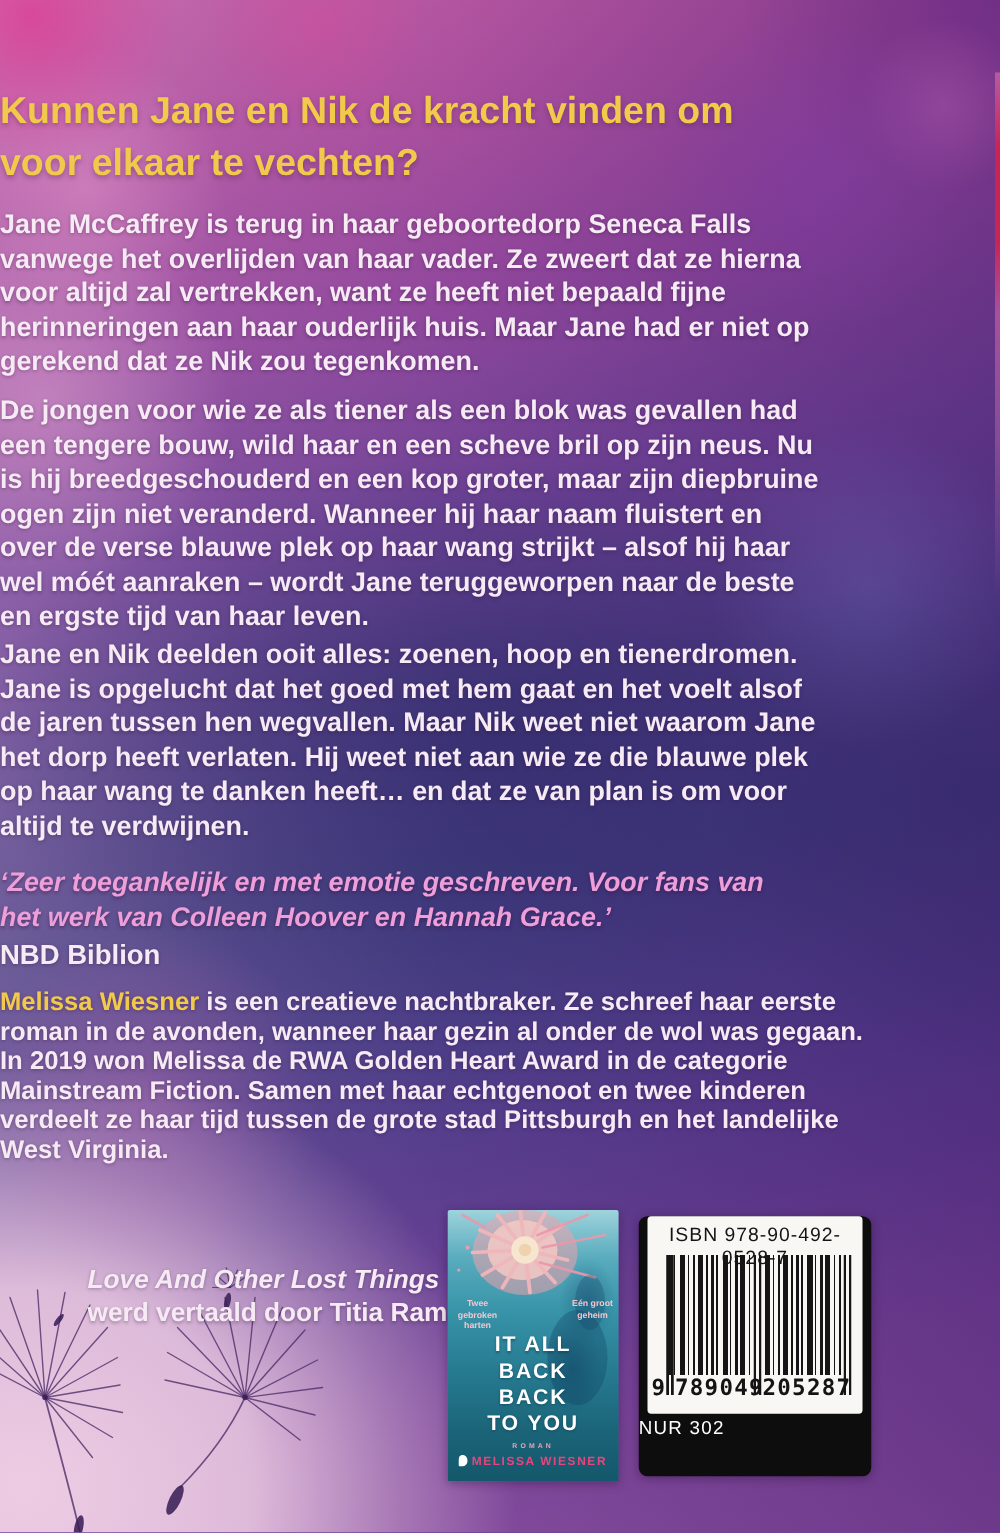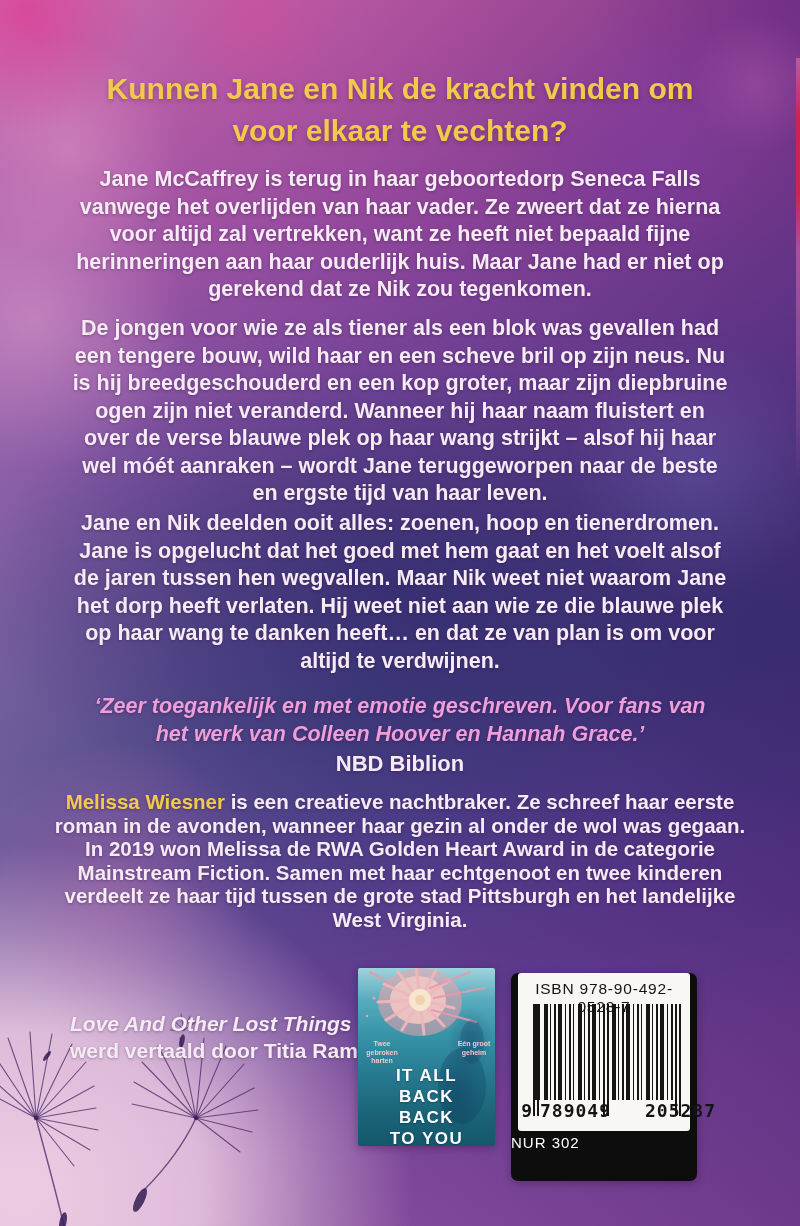--- a/index.html
+++ b/index.html
@@ -24,21 +24,21 @@
       radial-gradient(ellipse 260px 200px at 800px 0px,   rgba(95,35,130,.45) 0%, transparent 80%),
       linear-gradient(90deg, rgba(250,200,235,.22) 0%, rgba(250,200,235,.07) 25%, transparent 45%, rgba(62,22,104,.22) 75%, rgba(62,22,104,.38) 100%),
       linear-gradient(170deg,#bb5aa2 0%,#ab4f9e 10%,#90479c 22%,#6f4396 34%,#524088 46%,#443e81 56%,#4c3d87 66%,#5f3e90 76%,#7a4699 87%,#8a4f9f 100%);
   }
   
   .edge{position:absolute;right:0;top:58px;width:4px;height:420px;
     background:linear-gradient(180deg, rgba(230,120,180,.55) 0%, rgba(205,35,85,.95) 14%,
                rgba(205,35,85,.95) 32%, rgba(230,110,180,.5) 46%, rgba(222,130,192,.32) 70%, transparent 100%);}
 
   
-  .tx{position:absolute;left:0;width:800px;text-align:center;color:#f6ebf4;font-weight:bold;
+  .tx{position:absolute;left:0;width:800px;color:#f6ebf4;font-weight:bold;
       text-shadow:0 1px 3px rgba(50,18,60,.38);}
   .headline{top:68px;font-size:30px;line-height:42px;color:#f1ca4c;
             text-shadow:0 2px 4px rgba(70,25,70,.35);}
   .headline span{display:inline-block;max-width:620px;}
   .para{font-size:21.5px;line-height:27.5px;}
   .para span{display:inline-block;max-width:660px;}
   .p1{top:166px;} .p2{top:315px;} .p3{top:510px;}
   .quote{top:692px;font-size:21.5px;line-height:28px;font-style:italic;color:#ee9fd9;
          text-shadow:0 1px 3px rgba(50,18,60,.45);}
   .quote span{display:inline-block;max-width:630px;}
@@ -48,21 +48,21 @@
   .bio .inner{display:inline-block;max-width:700px;}
   .author-name{color:#f1ca4c;}
   .transl{position:absolute;left:70px;top:1010px;text-align:left;color:#f6ebf4;font-weight:bold;
           font-size:21px;line-height:27px;text-shadow:0 1px 3px rgba(50,18,60,.35);}
   .transl .t1{font-style:italic;}
 
   
   .dandelions{position:absolute;left:0;top:0;pointer-events:none;}
 
   
-  .thumb{position:absolute;left:358px;top:968px;width:137px;height:178px;border-radius:2px;
+  .thumb{position:absolute;left:358px;top:968px;width:137px;height:217px;border-radius:2px;
     overflow:hidden;box-shadow:0 2px 8px rgba(40,10,50,.35);
     background:
       radial-gradient(ellipse 30px 45px at 112px 72px, rgba(18,70,105,.40) 0%, transparent 75%),
       radial-gradient(ellipse 30px 55px at 100px 125px, rgba(14,60,95,.38) 0%, transparent 75%),
       linear-gradient(180deg,#9ed3dc 0%,#58abbd 18%,#3793a8 38%,#267a90 60%,#1b6478 82%,#14576b 100%);}
   .thumb svg{position:absolute;left:0;top:0;}
   .th-tag{position:absolute;top:72px;font-size:7px;line-height:8.5px;font-weight:bold;
           color:#f2c6ce;text-align:center;text-transform:none;}
   .th-tag.left{left:5px;width:38px;}
   .th-tag.right{right:3px;width:36px;}
@@ -94,21 +94,21 @@
       #151515 19px 21px, transparent 21px 23px,
       #151515 23px 27px, transparent 27px 30px,
       #151515 30px 31px, transparent 31px 34px);}
   .guard{position:absolute;top:0;width:6px;height:112px;
     background:linear-gradient(90deg,#151515 0 2px,transparent 2px 4px,#151515 4px 6px);}
   .g1{left:15px;} .g2{left:85px;} .g3{left:157px;}
   .bc-digits{position:absolute;top:96px;left:0;width:172px;height:24px;color:#141414;
              font-family:"DejaVu Sans Mono",monospace;font-size:18px;font-weight:bold;}
   .bc-digits .d0{position:absolute;left:0;width:14px;text-align:right;}
   .bc-digits .d1{position:absolute;left:22px;width:62px;text-align:right;letter-spacing:1px;}
-  .bc-digits .d2{position:absolute;left:92px;width:64px;text-align:center;letter-spacing:1px;padding-left:35px;}
+  .bc-digits .d2{position:absolute;left:92px;width:64px;text-align:center;letter-spacing:1px;}
   .bc-nur{height:24px;line-height:24px;color:#fff;font-size:15px;
           letter-spacing:1px;}
 </style>
 </head>
 <body>
 
 <div class="page">
 
   <div class="bg"></div>
   <div class="edge"></div>

